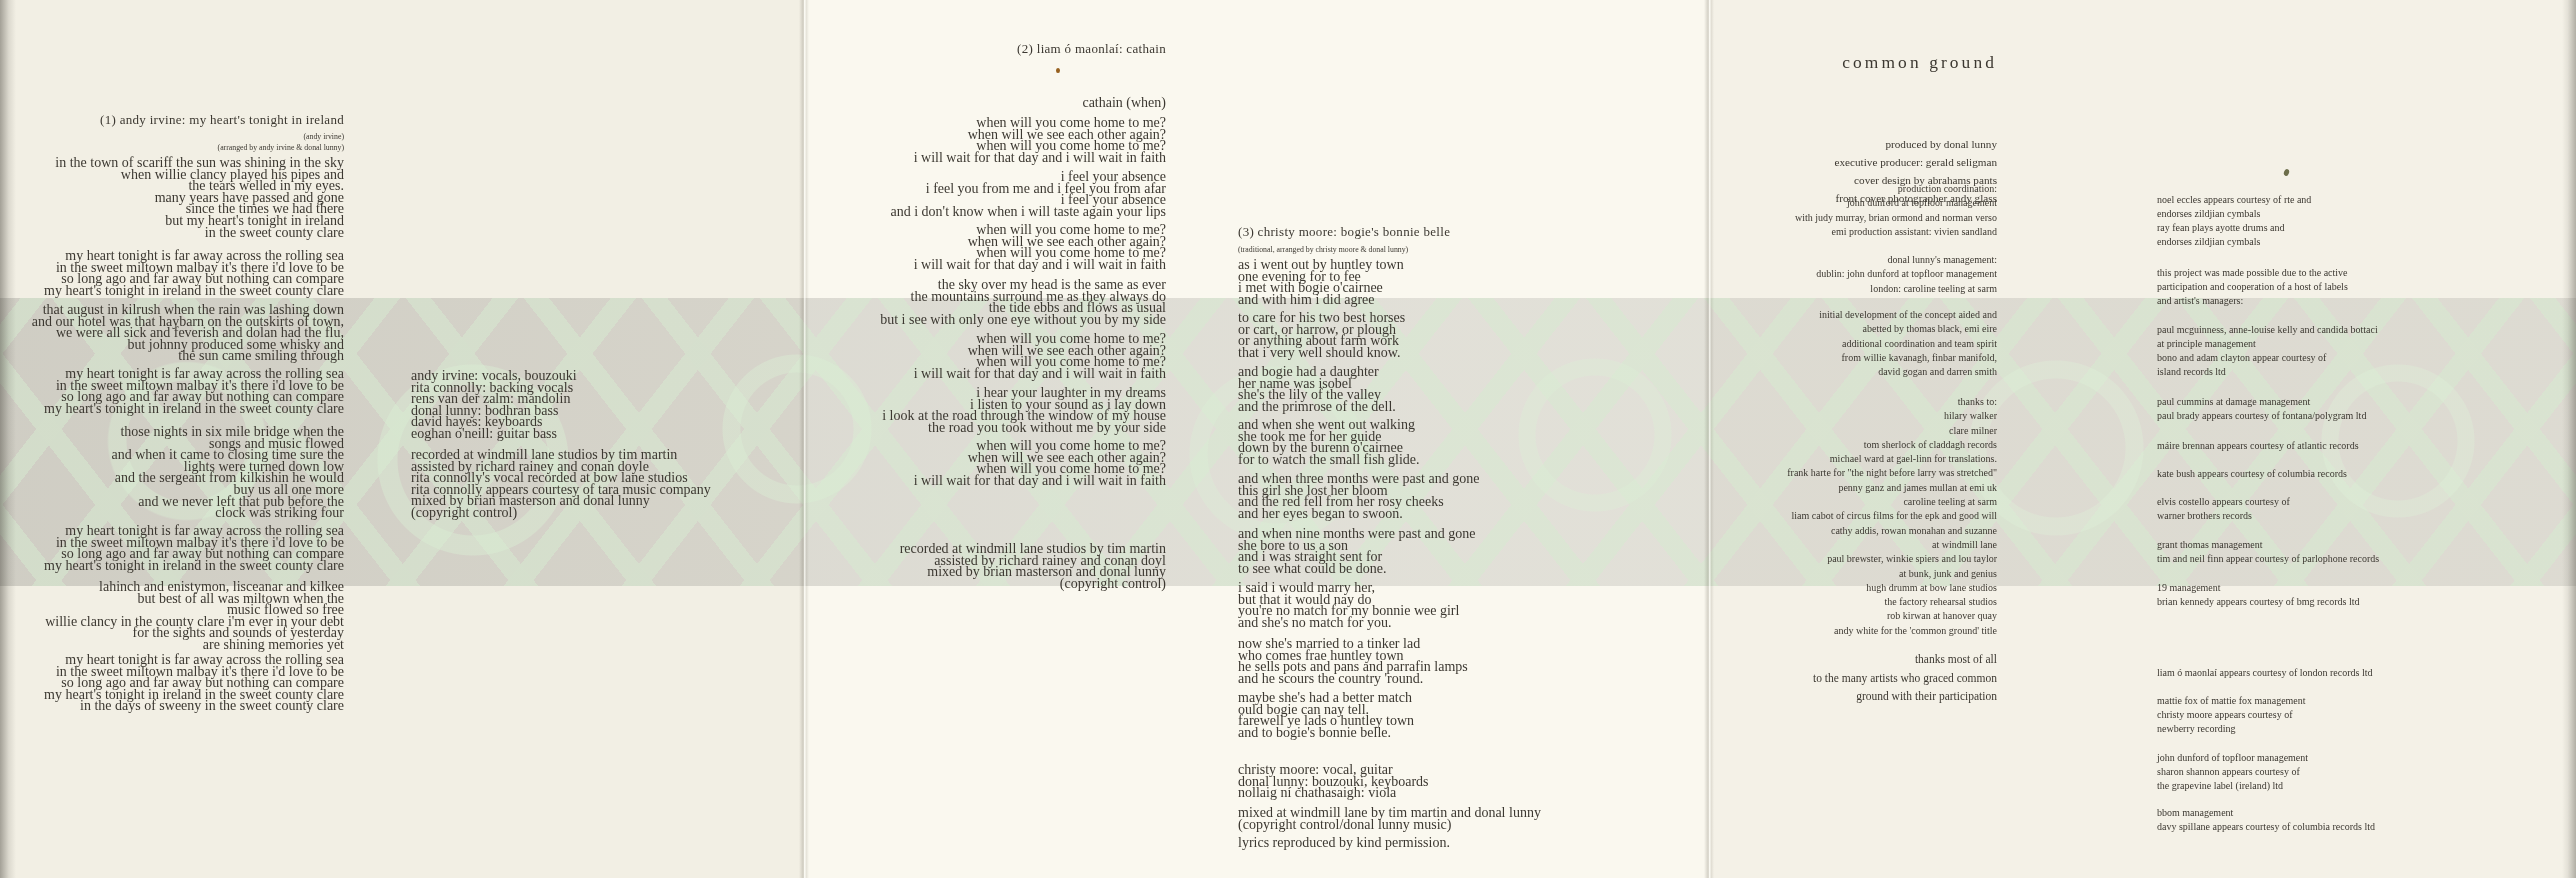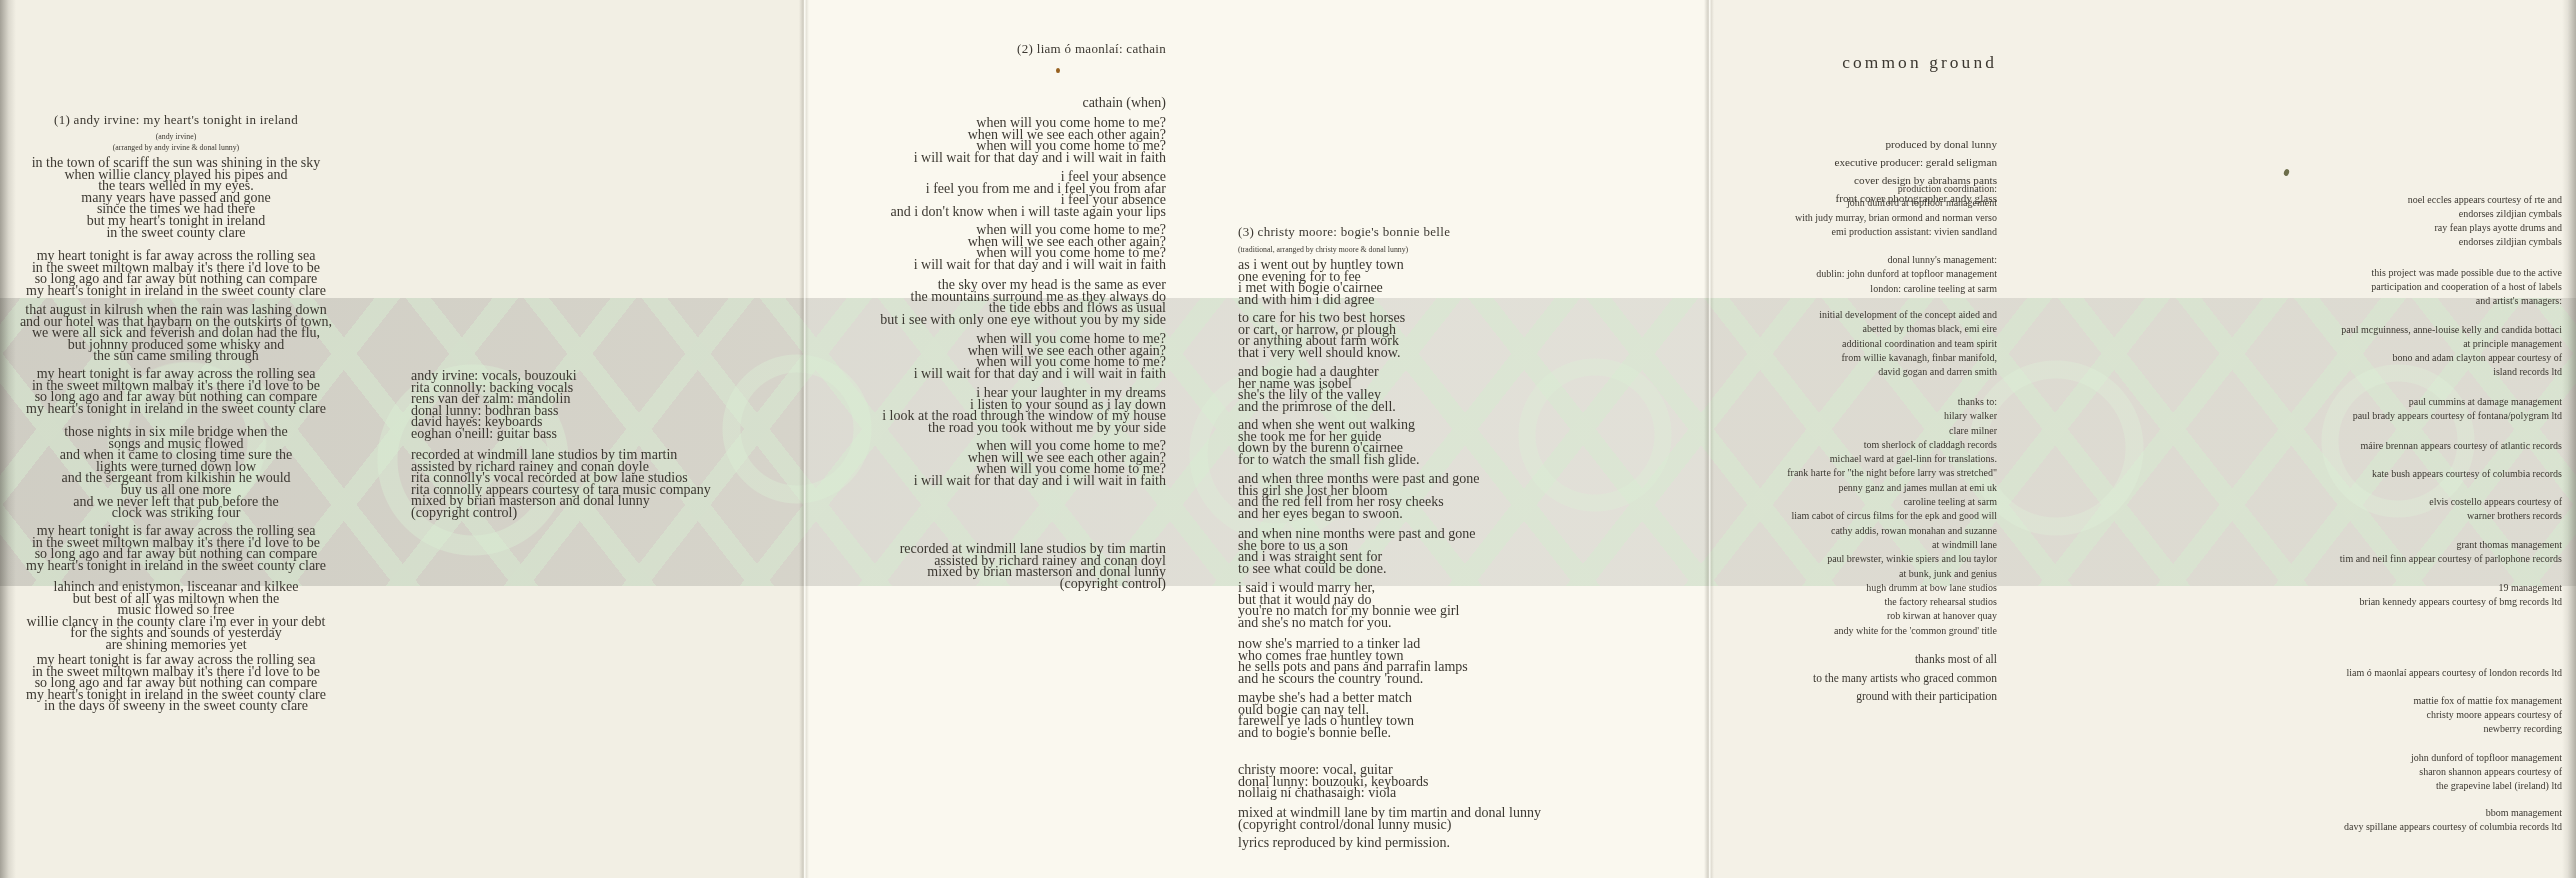--- a/index.html
+++ b/index.html
@@ -28,26 +28,26 @@
         background:linear-gradient(90deg, rgba(110,105,90,0) 0%, rgba(110,105,90,.28) 42%, rgba(255,255,250,.65) 56%, rgba(110,105,90,.14) 74%, rgba(110,105,90,0) 100%);}
   .edge-l{position:absolute;top:0;bottom:0;left:0;width:16px;
         background:linear-gradient(90deg, rgba(85,82,74,.5), rgba(85,82,74,.14) 55%, rgba(85,82,74,0));}
   .edge-r{position:absolute;top:0;bottom:0;right:0;width:13.7px;
         background:linear-gradient(270deg, rgba(85,82,74,.42), rgba(85,82,74,.1) 60%, rgba(85,82,74,0));}
   .speck{position:absolute;border-radius:50%;}
   .speck-a{left:1056px;top:68px;width:3.7px;height:5px;background:#96601f;}
   .speck-b{left:2284px;top:169px;width:5px;height:6.9px;background:#6d6e4b;transform:rotate(20deg);}
 
   .b{position:absolute;white-space:pre-line;}
-  .col1{right:2232px;width:336px;text-align:center;}
+  .col1{right:2232px;width:336px;text-align:right;}
   .colc{left:411px;width:324px;text-align:left;}
   .col2{right:1410px;width:324px;text-align:right;}
   .col3{left:1238px;width:436px;text-align:left;}
   .col4{right:579px;width:349px;text-align:right;}
-  .col5{left:2157px;width:405px;text-align:right;}
+  .col5{left:2157px;width:405px;text-align:left;}
 
   .fs-lyric{font-size:14px;line-height:11.6px;}
   .fs-small{font-size:7.8px;line-height:11px;}
   .fs-title{font-size:13px;line-height:15px;letter-spacing:0.3px;}
   .fs-album{font-size:10px;line-height:14.3px;}
   .fs-labels{font-size:10px;line-height:14px;}
   .fs-big{font-size:11.2px;line-height:18px;margin-top:40px;}
   .fs-huge{font-size:17.4px;line-height:20px;letter-spacing:3.1px;}
   .fs-thmost{font-size:11.5px;line-height:18.7px;}
 </style>

